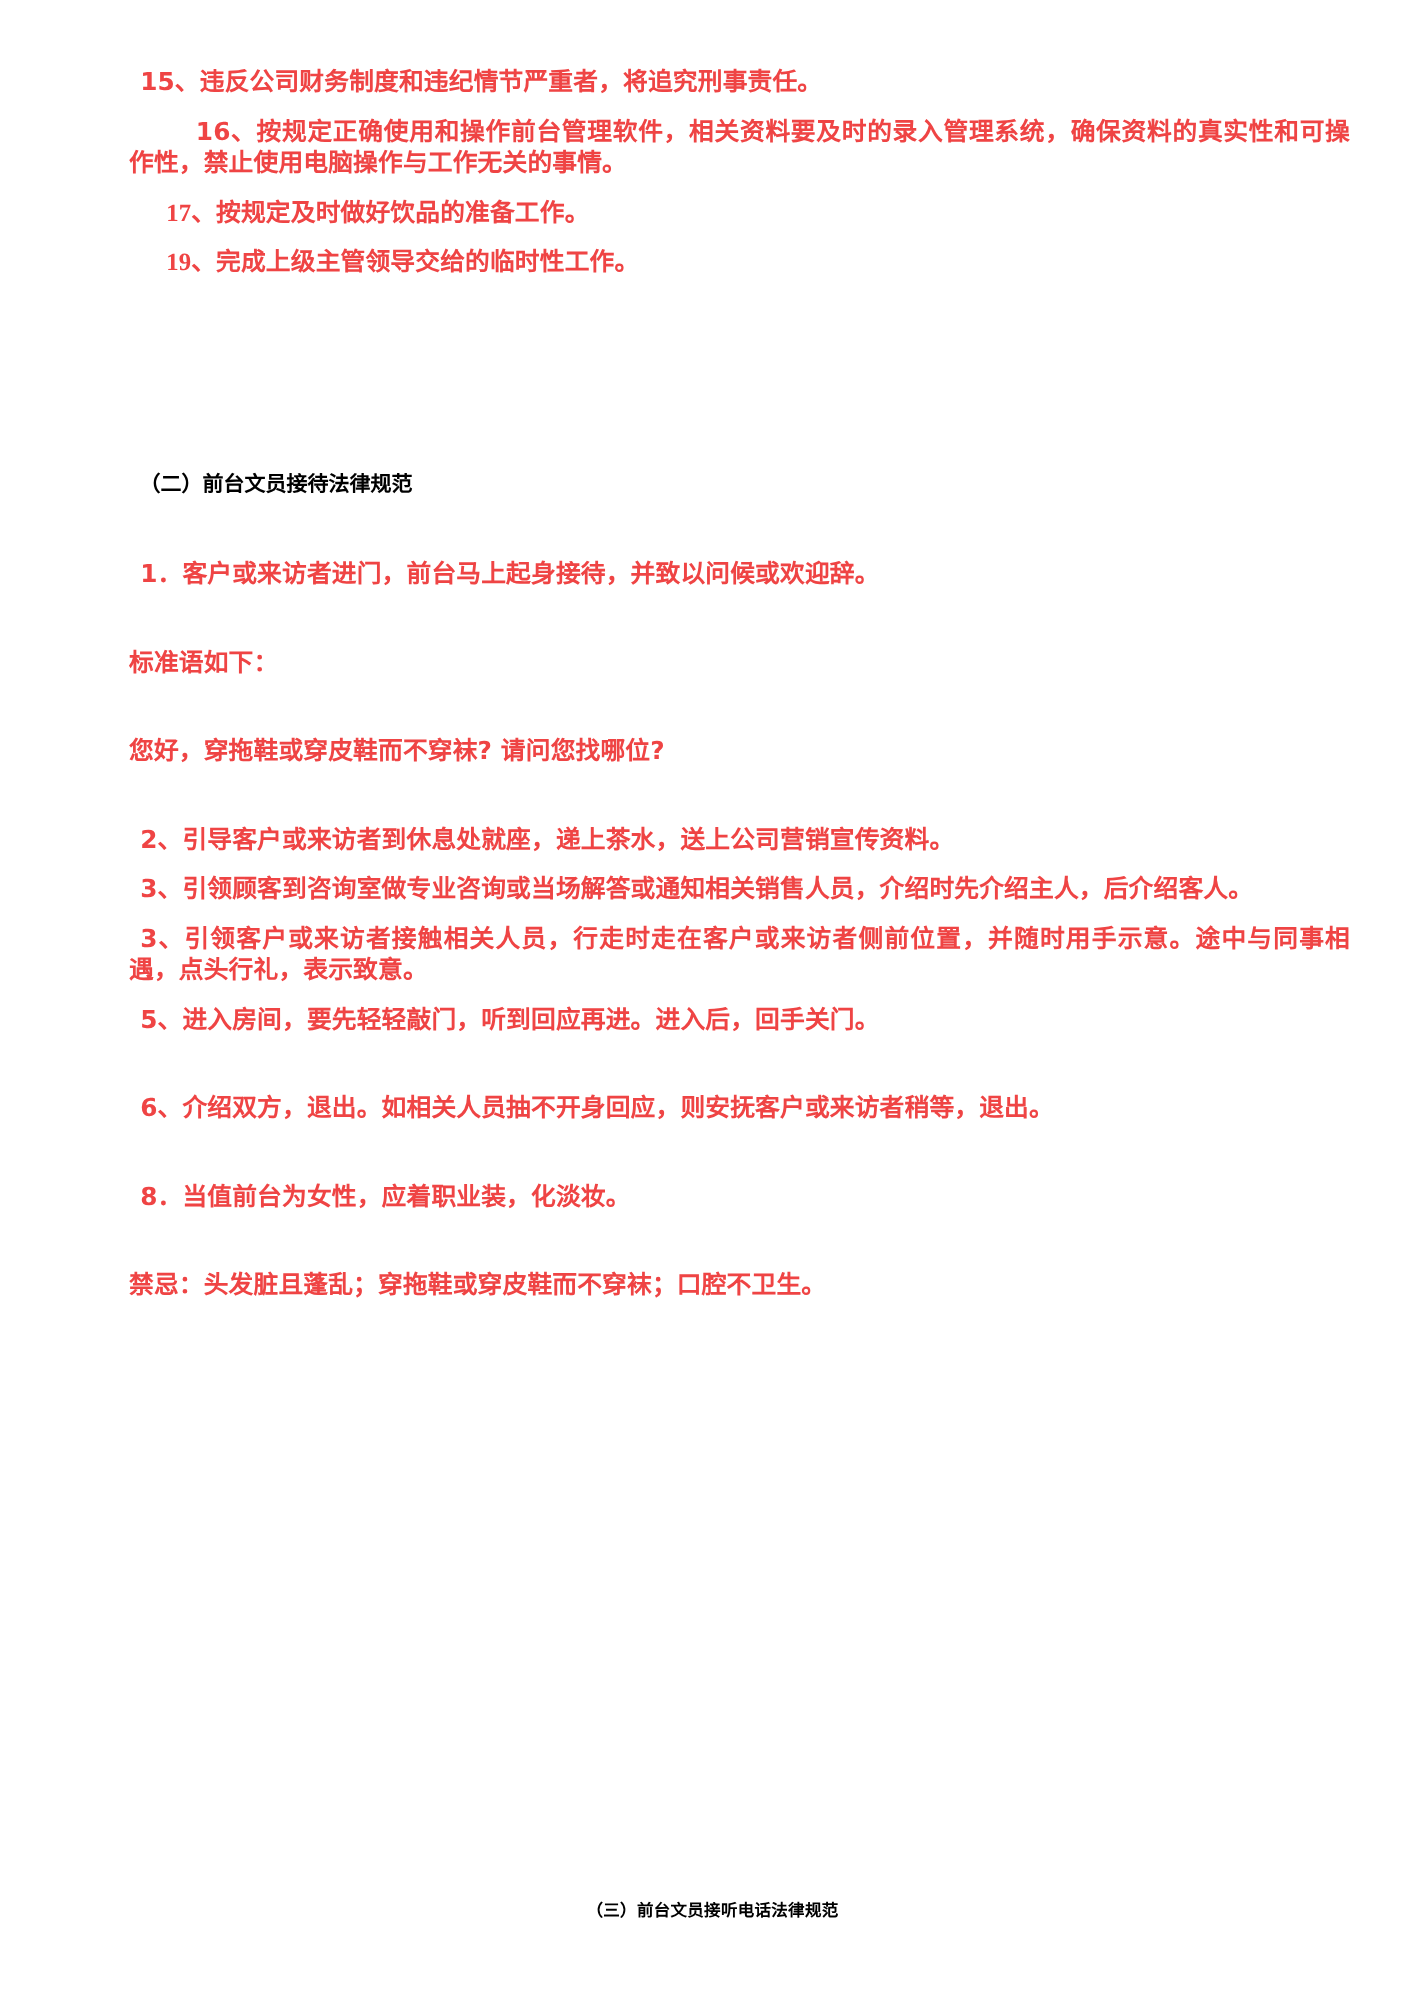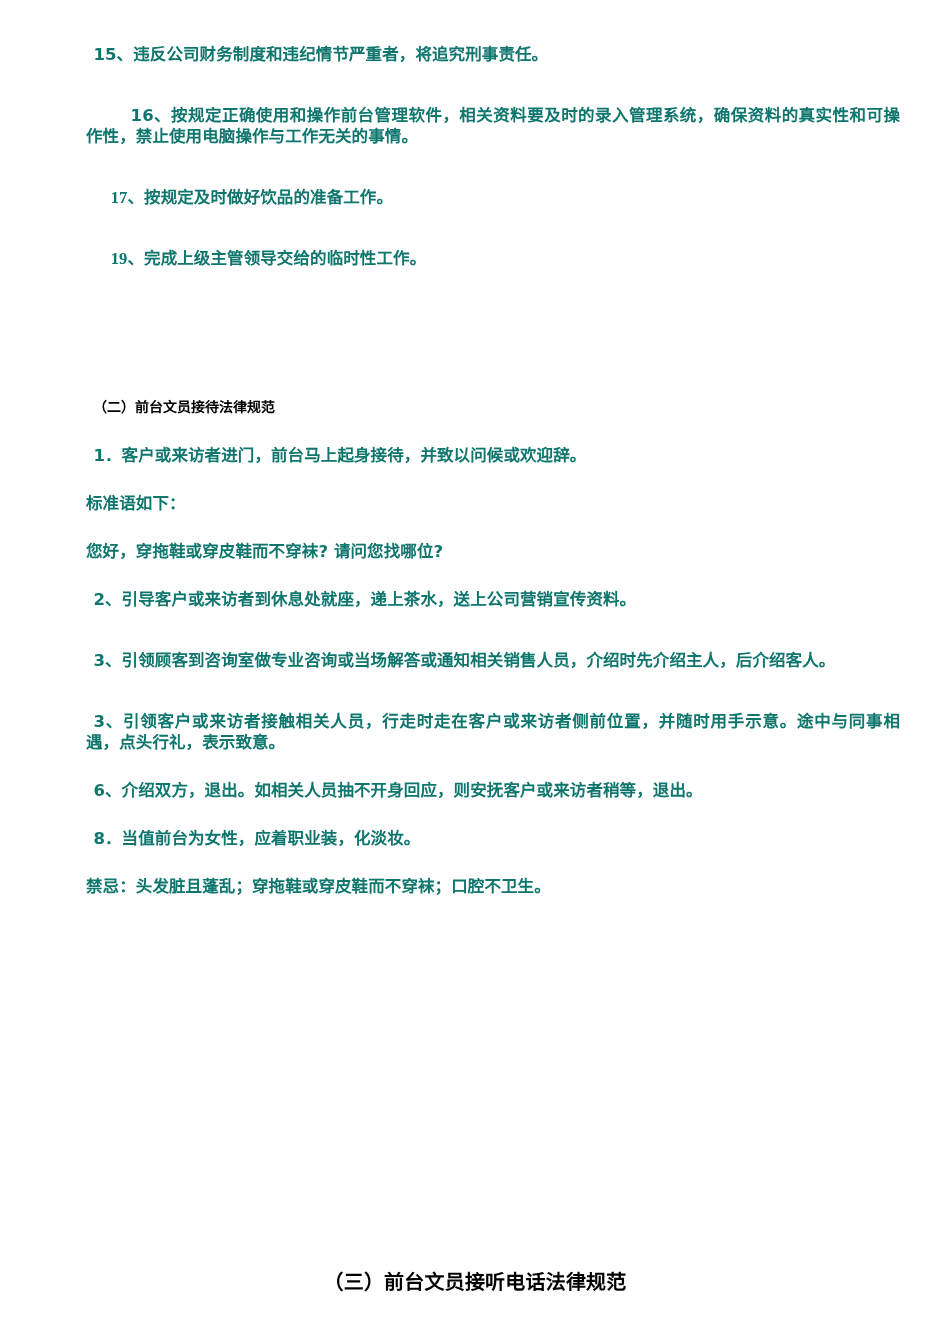--- a/index.html
+++ b/index.html
@@ -26,24 +26,24 @@
     width: 814px;
   }
   .para {
     font-size: 16.5px;
     font-weight: 700;
     line-height: 21px;
     letter-spacing: 0.1px;
     text-align: justify;
     text-justify: inter-ideograph;
     margin: 0;
-    color: #0f766e;
+    color: #ef4444;
   }
-  .gap-lg  { margin-top: 40px; }
-  .gap-xl  { margin-top: 27px; }
+  .gap-lg  { margin-top: 12px; }
+  .gap-xl  { margin-top: 38px; }
 
   
   .indent-0  { text-indent: 0; }
   .indent-1  { text-indent: 0.45em; }
   .indent-2  { text-indent: 1.5em; font-family: Liberation Serif, serif; }
   .indent-3  { text-indent: 2.7em; }
 
   .section-heading {
     font-size: 14px;
     font-weight: 700;
@@ -52,21 +52,21 @@
     text-indent: 0.5em;
   }
   .spacer-block { height: 128px; }
 
   .footer-heading {
     position: absolute;
     left: 0;
     right: 0;
     top: 1252px;
     text-align: center;
-    font-size: 20px;
+    font-size: 11px;
     font-weight: 700;
     line-height: 21px;
     letter-spacing: 0.2px;
   }
 </style>
 </head>
 <body>
 
 <div class="page">
 
@@ -90,20 +90,21 @@
     <p class="para gap-xl indent-0">标准语如下：</p>
 
     <p class="para gap-xl indent-0">您好，穿拖鞋或穿皮鞋而不穿袜? 请问您找哪位?</p>
 
     <p class="para gap-xl indent-1">2、引导客户或来访者到休息处就座，递上茶水，送上公司营销宣传资料。</p>
 
     <p class="para gap-lg indent-1">3、引领顾客到咨询室做专业咨询或当场解答或通知相关销售人员，介绍时先介绍主人，后介绍客人。</p>
 
     <p class="para gap-lg indent-1">3、引领客户或来访者接触相关人员，行走时走在客户或来访者侧前位置，并随时用手示意。途中与同事相遇，点头行礼，表示致意。</p>
 
+    <p class="para gap-lg indent-1">5、进入房间，要先轻轻敲门，听到回应再进。进入后，回手关门。</p>
 
     <p class="para gap-xl indent-1">6、介绍双方，退出。如相关人员抽不开身回应，则安抚客户或来访者稍等，退出。</p>
 
     <p class="para gap-xl indent-1">8．当值前台为女性，应着职业装，化淡妆。</p>
 
     <p class="para gap-xl indent-0">禁忌：头发脏且蓬乱；穿拖鞋或穿皮鞋而不穿袜；口腔不卫生。</p>
 
   </div>
 
   <p class="footer-heading">（三）前台文员接听电话法律规范</p>

